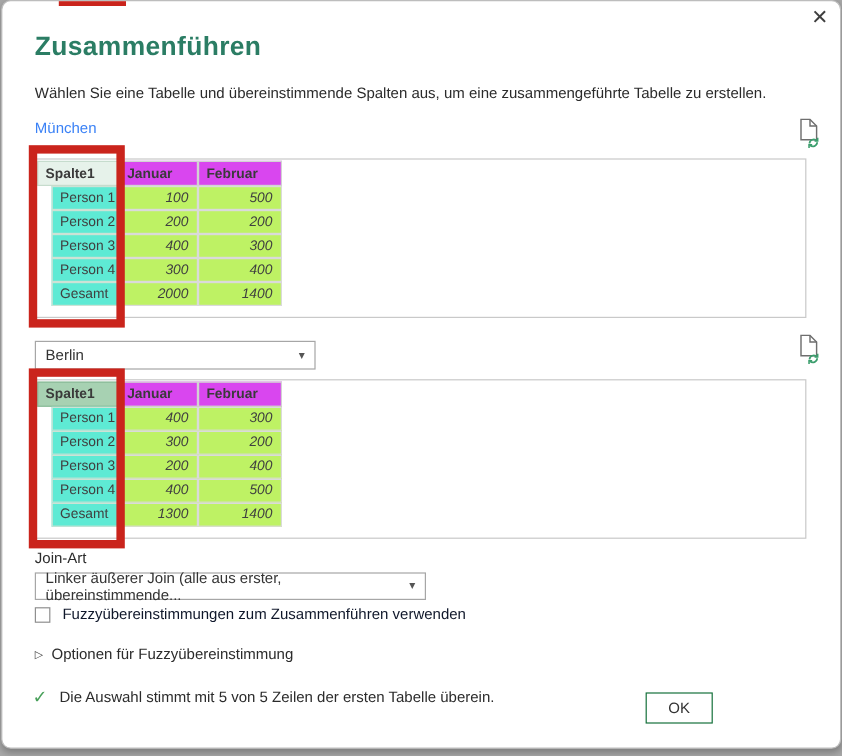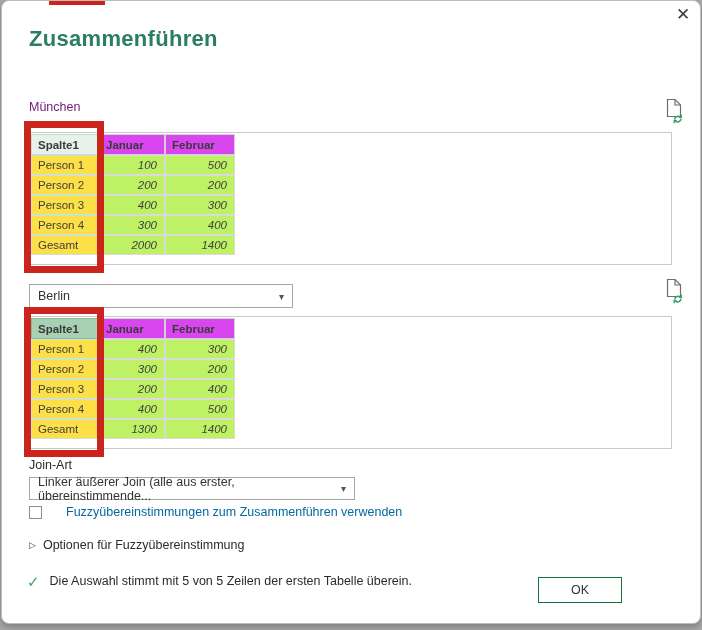--- a/index.html
+++ b/index.html
@@ -3,58 +3,59 @@
 <meta charset="utf-8">
 <style>
   html,body{margin:0;padding:0;width:702px;height:630px;background:#a8a8a8;
     font-family:"Liberation Sans","DejaVu Sans",sans-serif;overflow:hidden;}
   .dialog{position:absolute;left:1px;top:0;width:698px;height:622px;background:#fff;
     border:1px solid #bdbdbd;border-radius:8px;box-shadow:0 3px 6px rgba(0,0,0,.25);}
   .abs{position:absolute;}
   .close{left:674px;top:4px;font-size:17px;color:#3f3f3f;cursor:pointer;line-height:20px;}
   .title{left:27px;top:25px;font-size:22px;font-weight:700;color:#2b7d64;letter-spacing:.3px;margin:0;}
   .subtitle{left:27px;top:70px;font-size:12.5px;color:#2b2b2b;}
-  .tbl-label{left:27px;top:99px;font-size:12.5px;color:#701a75;}
+  .tbl-label{left:27px;top:99px;font-size:12.5px;color:#3b82f6;}
   .refresh{left:663px;width:20px;height:26px;cursor:pointer;}
   .tablebox{left:27px;width:643px;height:133px;border:1px solid #c9c9c9;background:#fff;box-sizing:border-box;}
   .grid{position:absolute;left:1px;top:1px;display:grid;grid-template-columns:68px 66px 70px;
     grid-template-rows:21px repeat(5,20px);gap:0;font-size:11.5px;}
   .cell{border:1px solid #dadada;background:#bef264;display:flex;align-items:center;
     padding:0 6px;color:#404040;box-sizing:border-box;white-space:nowrap;overflow:hidden;cursor:pointer;}
   .hd{font-weight:bold;color:#3a3a3a;border-color:#d2d2d2;background:#d946ef;}
-  .key{background:#fde047;border-color:#cde2d5;}
+  .key{background:#5eead4;border-color:#cde2d5;margin-left:12px;}
   .hd1{background:#e6f2ea;border-color:#c6dccd;}
   .hd2{background:#a7d1b2;border-color:#8abb98;}
   .num{justify-content:flex-end;font-style:italic;padding-right:7px;}
   .redrect{left:22px;width:80px;border:7px solid #ca241c;box-sizing:border-box;pointer-events:none;z-index:6;}
   .red-sliver{left:47px;top:0;width:56px;height:4px;background:#ca241c;z-index:7;}
   .dropdown{border:1px solid #a6a6a6;background:#fff;font-size:12.5px;color:#333;
     display:flex;align-items:center;box-sizing:border-box;padding:0 8px;cursor:pointer;}
   .dd-arrow{margin-left:auto;font-size:10px;color:#555;}
-  .dd-berlin{left:27px;top:283px;width:264px;height:24px;}
+  .dd-berlin{left:27px;top:283px;width:234px;height:24px;}
   .join-label{left:27px;top:457px;font-size:12.5px;color:#2b2b2b;}
   .dd-join{left:27px;top:476px;width:326px;height:23px;}
-  .fuzzy-row{left:27px;top:504px;display:flex;align-items:center;gap:24px;font-size:12.5px;color:#0369a1;cursor:pointer;}
+  .fuzzy-row{left:27px;top:504px;display:flex;align-items:center;gap:10px;font-size:12.5px;color:#0f172a;cursor:pointer;}
   .checkbox{width:13px;height:13px;border:1px solid #8f8f8f;background:#fff;box-sizing:border-box;}
   .expander{left:27px;top:537px;display:flex;align-items:center;gap:7px;font-size:12.5px;color:#2b2b2b;cursor:pointer;}
   .tri{font-size:9px;color:#3a3a3a;}
   .status{left:25px;top:573px;display:flex;align-items:flex-start;gap:10px;font-size:12.5px;color:#2b2b2b;}
   .check{color:#48a05a;font-size:15px;font-weight:bold;line-height:15px;}
   .btn{position:absolute;top:576px;height:26px;background:#fff;font-size:12.5px;color:#333;
     font-family:inherit;cursor:pointer;}
-  .btn-ok{left:536px;width:84px;border:1.5px solid #15713b;}
+  .btn-ok{left:536px;width:56px;border:1.5px solid #15713b;}
   .btn-cancel{left:611px;width:77px;border:1px solid #ababab;}
 </style>
 </head>
 <body>
 
 <div class="dialog">
   <div class="abs red-sliver"></div>
   <span class="abs close">✕</span>
   <h1 class="abs title">Zusammenführen</h1>
+  <div class="abs subtitle">Wählen Sie eine Tabelle und übereinstimmende Spalten aus, um eine zusammengeführte Tabelle zu erstellen.</div>
 
   <div class="abs tbl-label">München</div>
   <div class="abs refresh" style="top:97px">
     <svg width="20" height="26" viewBox="0 0 20 26">
       <path d="M2.5 1.5 H10 L15.5 7 V18.5 H2.5 Z" fill="#fff" stroke="#6e6e6e" stroke-width="1.2"></path>
       <path d="M10 1.5 V7 H15.5" fill="none" stroke="#6e6e6e" stroke-width="1.2"></path>
       <path d="M9.6 21.6 a3.5 3.5 0 0 1 6-2.3" fill="none" stroke="#3b9e6d" stroke-width="1.5"></path>
       <path d="M16.4 16.8 v2.6 h-2.6" fill="none" stroke="#3b9e6d" stroke-width="1.3"></path>
       <path d="M16 20.6 a3.5 3.5 0 0 1 -6 2.3" fill="none" stroke="#3b9e6d" stroke-width="1.5"></path>
       <path d="M9.2 25.3 v-2.6 h2.6" fill="none" stroke="#3b9e6d" stroke-width="1.3"></path>

